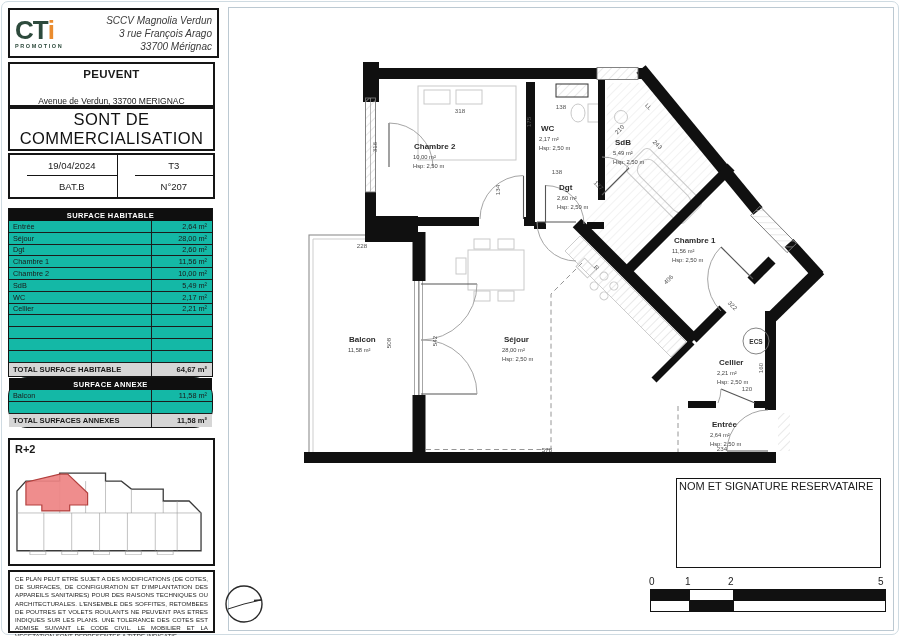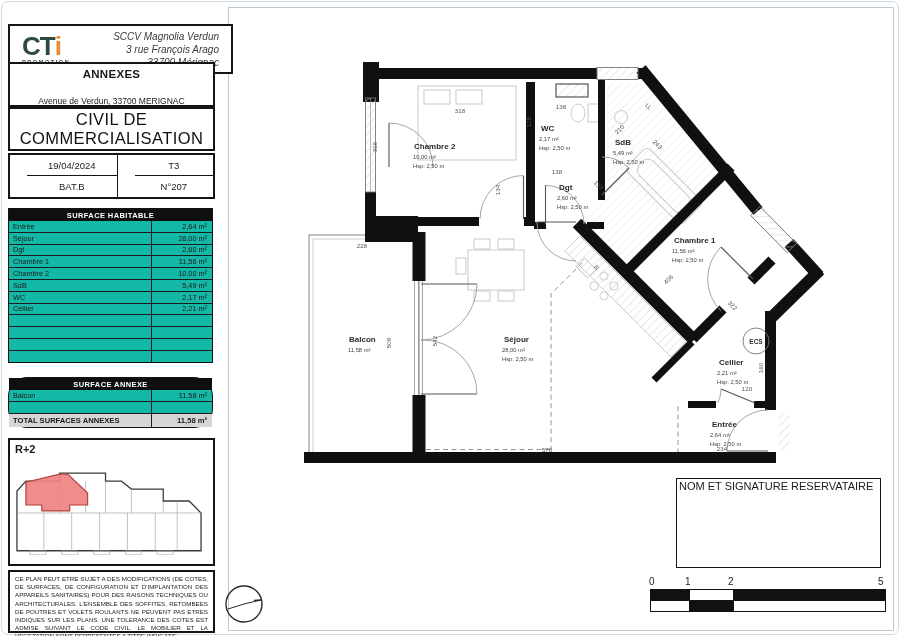--- a/index.html
+++ b/index.html
@@ -4,21 +4,21 @@
 <style>
   html,body{margin:0;padding:0;}
   body{width:900px;height:636px;position:relative;background:#fff;
        font-family:"Liberation Sans",sans-serif;color:#1a1a1a;overflow:hidden;}
   .page-border{position:absolute;left:1px;top:1px;width:896px;height:632px;
        border:1px solid #cfdbe2;border-radius:7px;pointer-events:none;}
   .sheet-frame{position:absolute;left:228px;top:7px;width:664px;height:622px;
        border:1px solid #bcc9d2;}
   
   .box{position:absolute;left:8px;width:203px;background:#fff;border:2px solid #151515;box-sizing:content-box;}
-  .logo-box{top:24px;height:46px;display:flex;align-items:center;justify-content:space-between;padding:0 12px;width:197px;}
+  .logo-box{top:8px;height:46px;display:flex;align-items:center;justify-content:space-between;padding:0 5px;width:197px;}
   .logo{line-height:1;position:relative;}
   .logo .ct{font-size:26px;font-weight:bold;letter-spacing:-1px;color:#2d4a3c;}
   .logo .i{font-size:26px;font-weight:bold;color:#ea8c2f;}
   .logo .sub{display:block;font-size:5.5px;letter-spacing:1.6px;color:#2d4a3c;font-weight:bold;margin-top:1px;}
   .company{font-size:10px;text-align:right;color:#3a3a3a;line-height:1.3;font-style:italic;}
   .project-box{top:62px;height:37px;text-align:center;padding-top:4px;height:37px;}
   .project-name{font-size:11.5px;font-weight:bold;letter-spacing:.3px;}
   .project-addr{font-size:8.5px;margin-top:16px;color:#222;}
   .title-box{top:107px;height:40px;text-align:center;font-size:16.5px;letter-spacing:.4px;
        display:flex;flex-direction:column;justify-content:center;color:#111;}
@@ -70,26 +70,26 @@
     <span class="sub">PROMOTION</span>
   </div>
   <div class="company">
     <div>SCCV Magnolia Verdun</div>
     <div>3 rue François Arago</div>
     <div>33700 Mérignac</div>
   </div>
 </div>
 
 <div class="box project-box">
-  <div class="project-name">ANNEXES</div>
+  <div class="project-name">PEUVENT</div>
   <div class="project-addr">Avenue de Verdun, 33700 MERIGNAC</div>
 </div>
 
 <div class="box title-box">
-  <div>CIVIL DE</div>
+  <div>SONT DE</div>
   <div>COMMERCIALISATION</div>
 </div>
 
 <div class="box info-box">
   <div class="info-grid">
     <div>19/04/2024</div>
     <div>T3</div>
     <div>BAT.B</div>
     <div>N°207</div>
   </div>
@@ -137,20 +137,24 @@
       <span class="lbl"></span>
       <span class="val"></span>
     </div>
   <div class="srow">
       <span class="lbl"></span>
       <span class="val"></span>
     </div>
   <div class="srow">
       <span class="lbl"></span>
       <span class="val"></span>
+    </div>
+  <div class="srow total">
+      <span class="lbl">TOTAL SURFACE HABITABLE</span>
+      <span class="val">64,67 m²</span>
     </div>
 </div>
 
 <div class="stable anx">
   <div class="hd">SURFACE ANNEXE</div>
   <div class="srow" style="border-top:none;">
       <span class="lbl">Balcon</span>
       <span class="val">11,58 m²</span>
     </div>
   <div class="srow">

